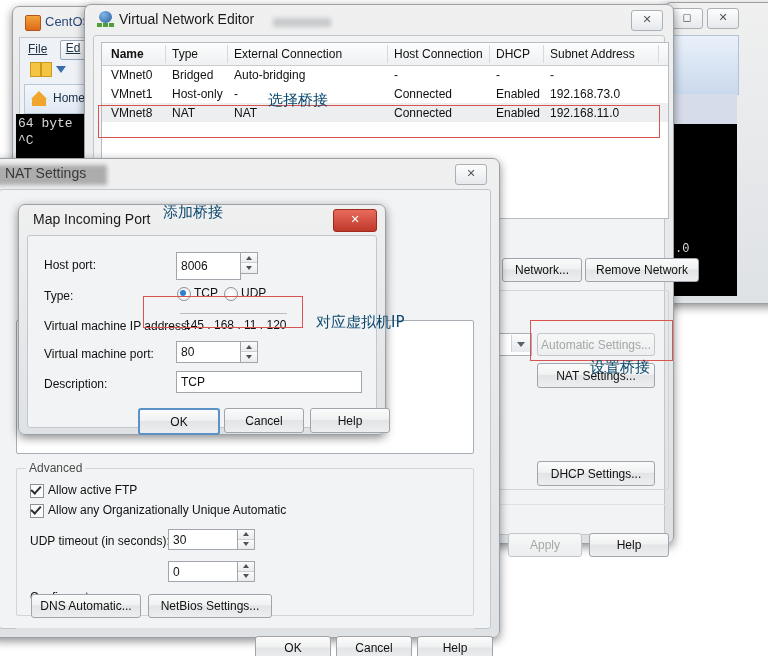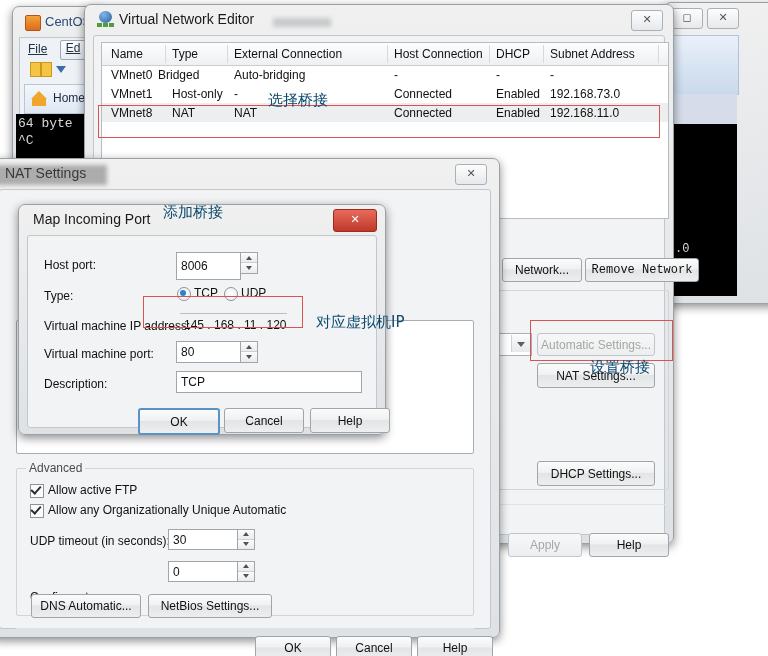--- a/index.html
+++ b/index.html
@@ -131,37 +131,37 @@
     </div>
     <div class="title-text">Virtual Network Editor</div>
     <div class="blur" style="position:absolute;left:188px;top:13px;width:58px;height:9px;background:#c8c9cb;"></div>
     <div class="winbtn" style="right:10px;">✕</div>
   </div>
 
   <div class="client">
 
     <div style="position:absolute;left:7px;top:6px;width:566px;height:175px;background:#fff;border:1px solid #b8bcc0;overflow:hidden;">
       <div style="position:absolute;left:0;top:0;right:0;height:22px;background:linear-gradient(#fdfdfd,#eef0f2);border-bottom:1px solid #c9cdd1;">
-        <span class="lbl" style="left:9px;top:4px;">Name</span>
+        <span class="lbl" style="left:9px;top:4px;font-weight:bold;">Name</span>
         <span class="lbl" style="left:70px;top:4px;">Type</span>
         <span class="lbl" style="left:132px;top:4px;">External Connection</span>
         <span class="lbl" style="left:292px;top:4px;">Host Connection</span>
         <span class="lbl" style="left:394px;top:4px;">DHCP</span>
         <span class="lbl" style="left:448px;top:4px;">Subnet Address</span>
         <i style="position:absolute;left:63px;top:2px;height:18px;border-left:1px solid #d7dadd;"></i>
         <i style="position:absolute;left:125px;top:2px;height:18px;border-left:1px solid #d7dadd;"></i>
         <i style="position:absolute;left:285px;top:2px;height:18px;border-left:1px solid #d7dadd;"></i>
         <i style="position:absolute;left:387px;top:2px;height:18px;border-left:1px solid #d7dadd;"></i>
         <i style="position:absolute;left:441px;top:2px;height:18px;border-left:1px solid #d7dadd;"></i>
         <i style="position:absolute;left:556px;top:2px;height:18px;border-left:1px solid #d7dadd;"></i>
       </div>
 
       <div style="position:absolute;left:0;top:22px;right:0;height:19px;">
         <span class="lbl" style="left:9px;top:3px;">VMnet0</span>
-        <span class="lbl" style="left:56px;top:3px;">Bridged</span>
+        <span class="lbl" style="left:70px;top:3px;">Bridged</span>
         <span class="lbl" style="left:132px;top:3px;">Auto-bridging</span>
         <span class="lbl" style="left:292px;top:3px;">-</span>
         <span class="lbl" style="left:394px;top:3px;">-</span>
         <span class="lbl" style="left:448px;top:3px;">-</span>
       </div>
       <div style="position:absolute;left:0;top:41px;right:0;height:19px;">
         <span class="lbl" style="left:9px;top:3px;">VMnet1</span>
         <span class="lbl" style="left:70px;top:3px;">Host-only</span>
         <span class="lbl" style="left:132px;top:3px;">-</span>
         <span class="lbl" style="left:292px;top:3px;">Connected</span>
@@ -174,21 +174,21 @@
         <span class="lbl" style="left:132px;top:3px;">NAT</span>
         <span class="lbl" style="left:292px;top:3px;">Connected</span>
         <span class="lbl" style="left:394px;top:3px;">Enabled</span>
         <span class="lbl" style="left:448px;top:3px;">192.168.11.0</span>
       </div>
     </div>
 
     <div class="btn" style="left:408px;top:222px;width:78px;height:22px;">
         <span>Network...</span>
       </div>
-    <div class="btn" style="left:491px;top:222px;width:112px;height:22px;font-family:Liberation Mono, monospace;">
+    <div class="btn" style="left:491px;top:222px;width:112px;height:22px;">
         <span>Remove Network</span>
       </div>
 
     <div class="group" style="left:7px;top:254px;width:566px;height:198px;"></div>
 
     <div style="position:absolute;left:350px;top:297px;width:86px;height:21px;background:#fff;border:1px solid #a8aeb4;">
       <div style="position:absolute;right:1px;top:1px;width:18px;height:17px;background:linear-gradient(#fafafa,#e6e9ec);border-left:1px solid #cfd3d7;">
         <i style="position:absolute;left:5px;top:7px;border-left:4px solid transparent;border-right:4px solid transparent;border-top:5px solid #5a6067;"></i>
       </div>
     </div>

